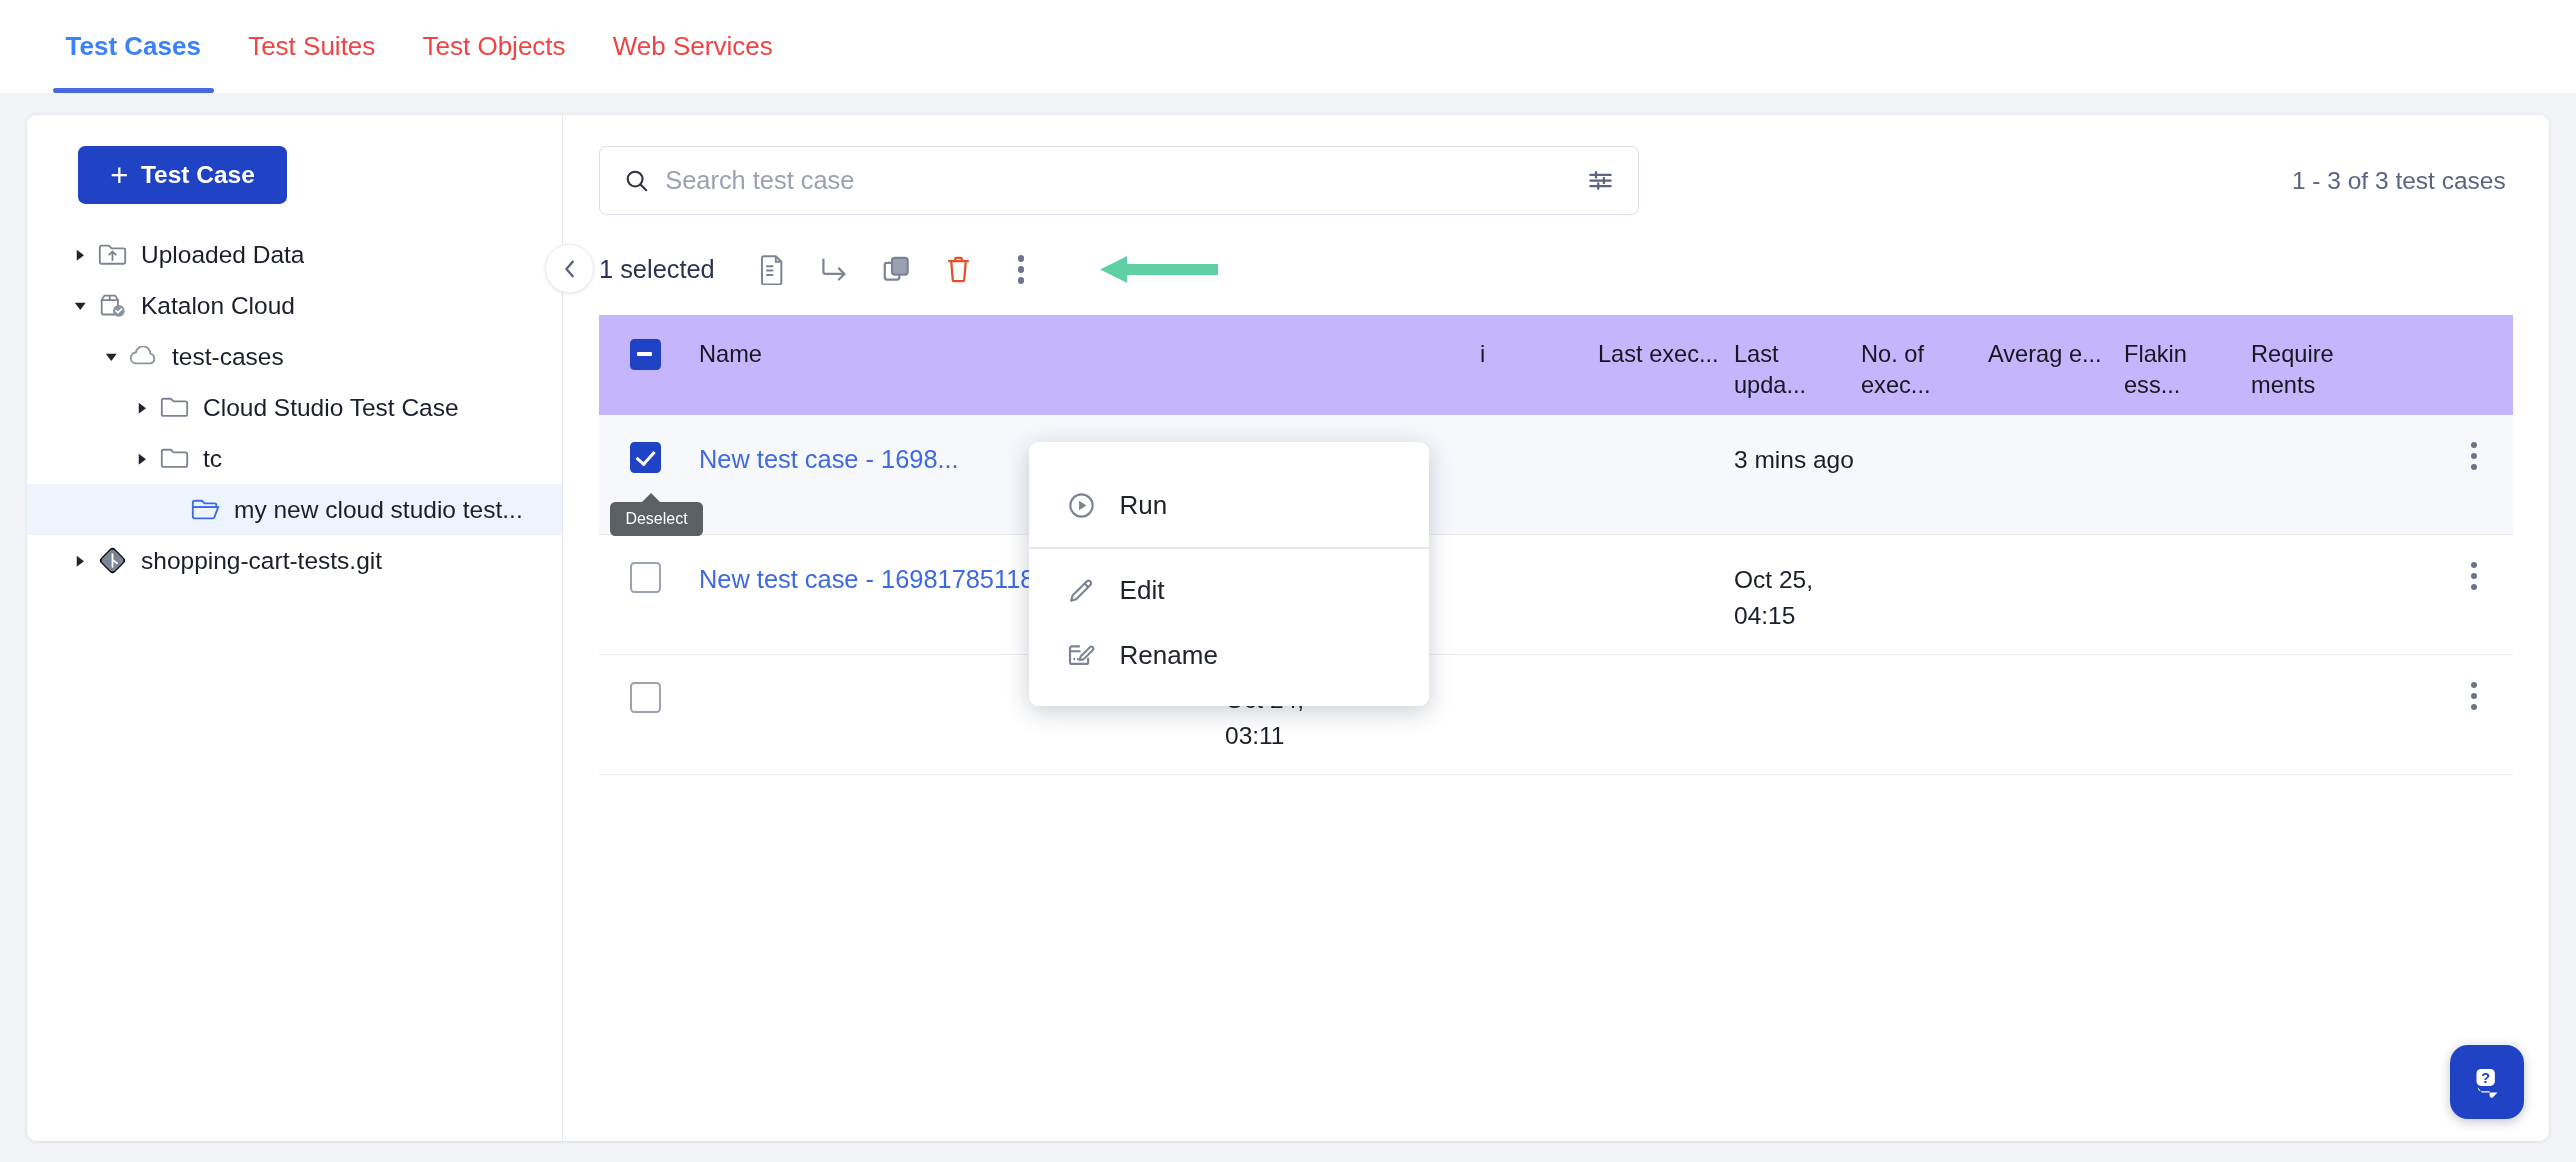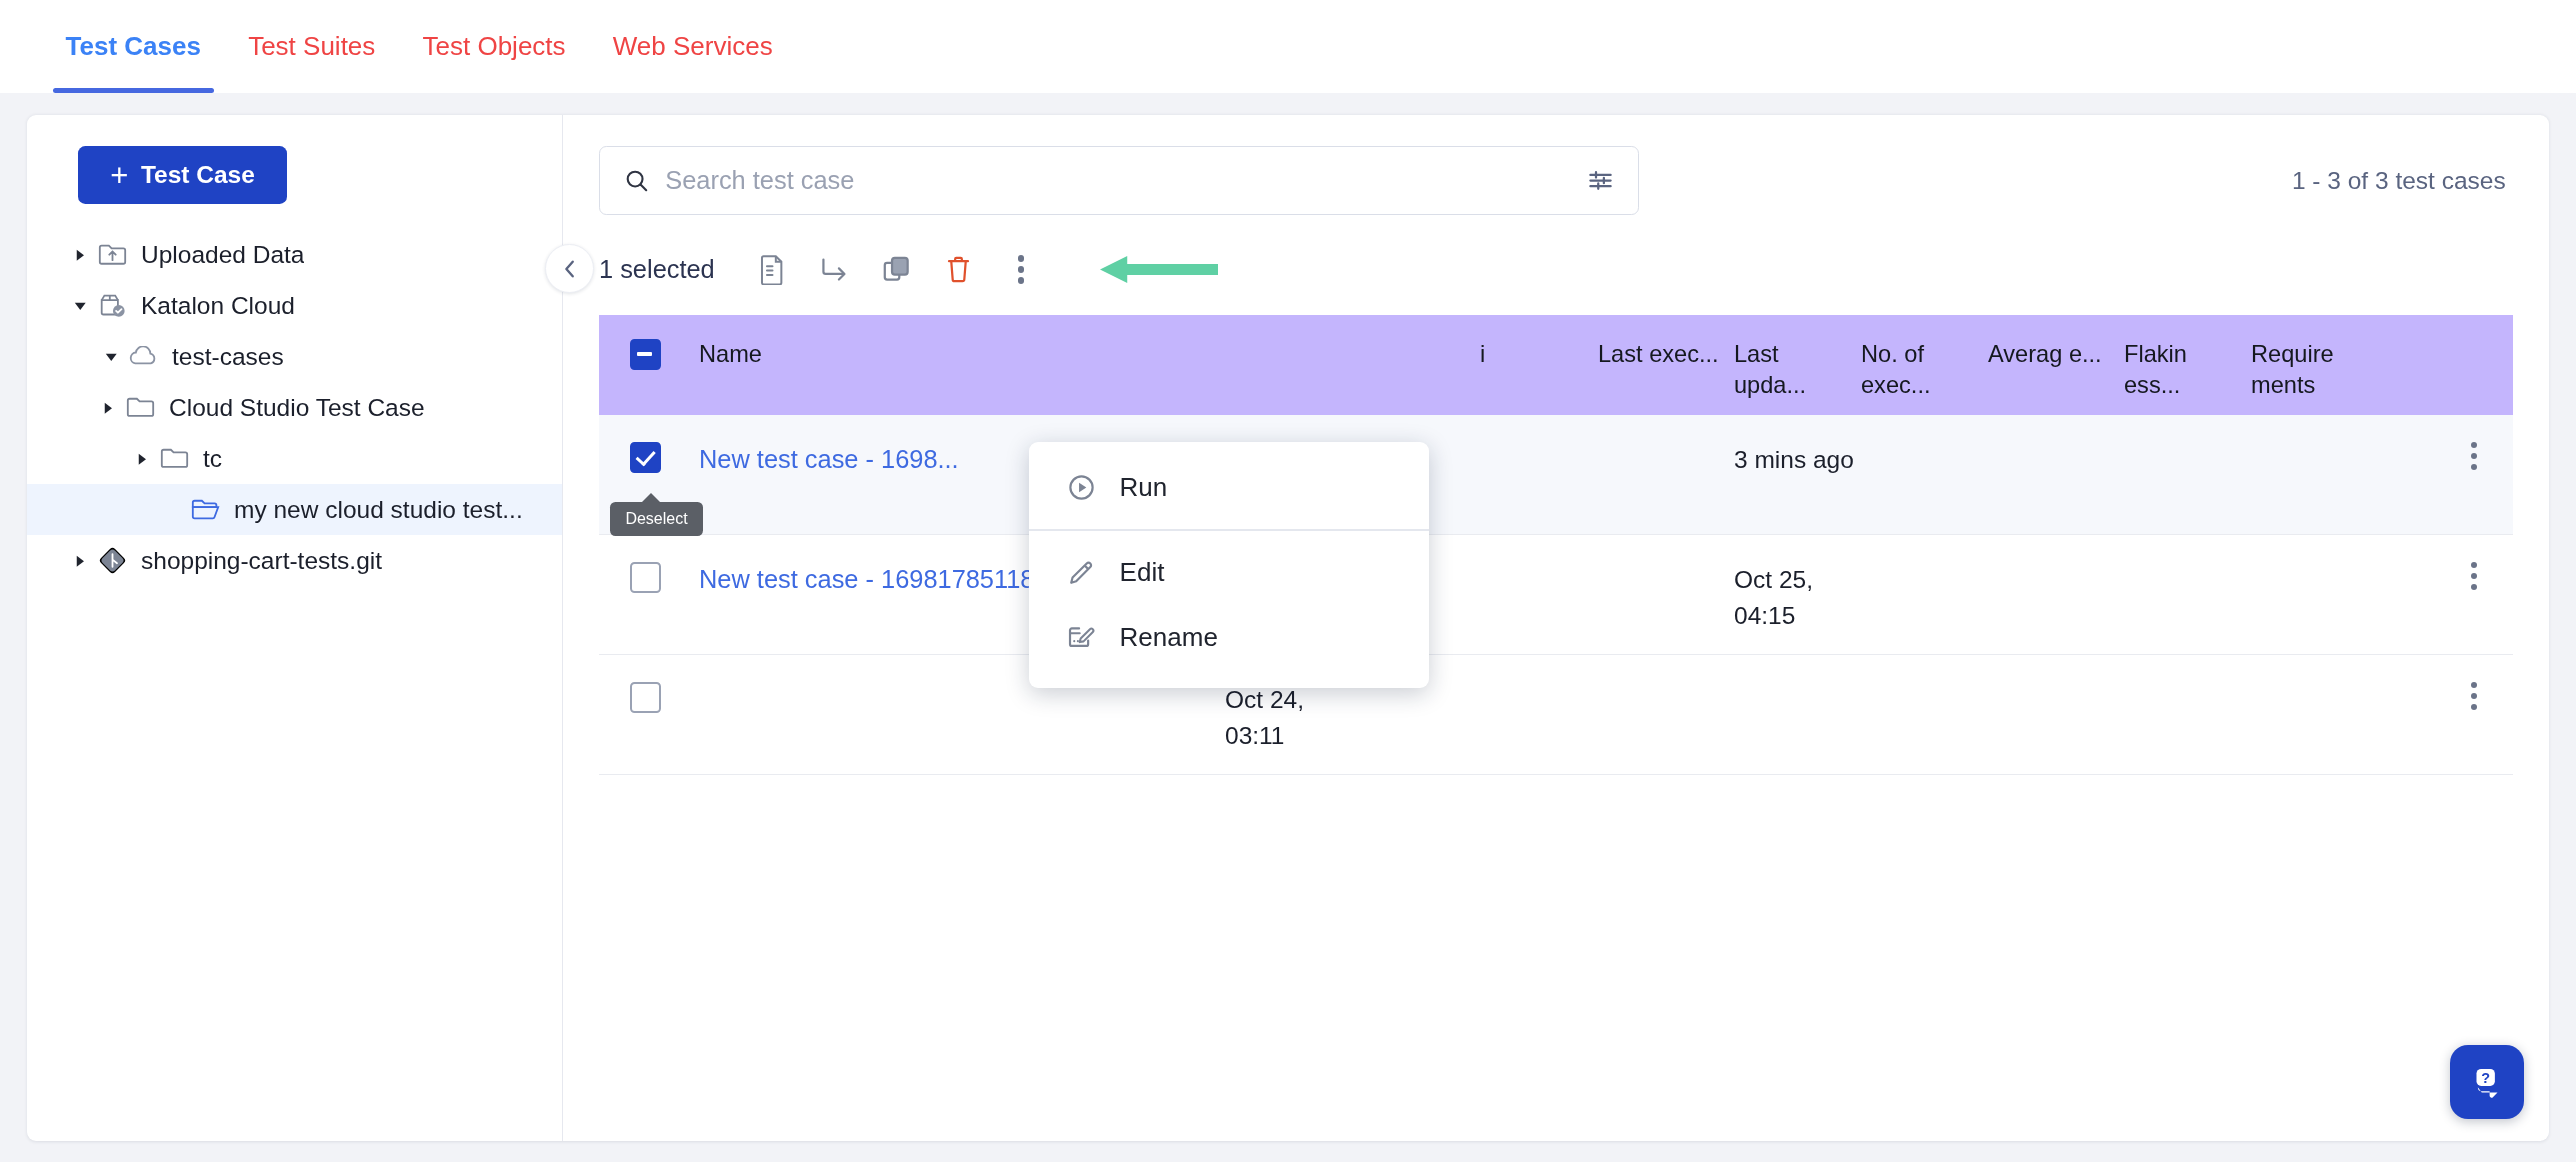--- a/index.html
+++ b/index.html
@@ -260,21 +260,21 @@
   }
 
   
   .menu {
     position: absolute;
     left: 1002px; top: 327px;
     width: 400px;
     background: #fff;
     border-radius: 9px;
     box-shadow: 0 5.4px 23.6px rgba(20,30,60,.22);
-    padding: 13px 0 18px 0;
+    padding: 31px 0 18px 0;
     z-index: 50;
   }
   .mitem {
     display: flex; align-items: center;
     height: 65px;
     padding-left: 38px;
     gap: 23.6px;
     font-size: 26px;
     color: #20242e;
     cursor: pointer;
@@ -364,21 +364,21 @@
               </svg>
           </span>
           <span class="ticon">
             <svg width="31" height="22" viewBox="0 0 34 24">
               <path d="M8 19 a6 6 0 0 1 0.6-11.9 A8 8 0 0 1 24.5 8.2 A5.6 5.6 0 0 1 25 19 Z" fill="none" stroke="#8b93a3" stroke-width="2"></path>
             </svg>
           </span>
           <span class="tlabel">test-cases</span>
         </div>
 
-        <div class="tnode" style="padding-left:68px">
+        <div class="tnode" style="padding-left:102px">
           <span class="caret">
             <svg width="12.7" height="14.5" viewBox="0 0 14 16">
                 <path d="M3 2 L11 8 L3 14 Z" fill="#20242e"></path>
               </svg>
           </span>
           <span class="ticon">
             <svg width="29" height="23.6" viewBox="0 0 32 26">
               <path d="M2 5 a2 2 0 0 1 2-2 h8 l3 3 h13 a2 2 0 0 1 2 2 v12 a2 2 0 0 1-2 2 H4 a2 2 0 0 1-2-2 Z" fill="none" stroke="#7c8494" stroke-width="2"></path>
             </svg>
           </span>

